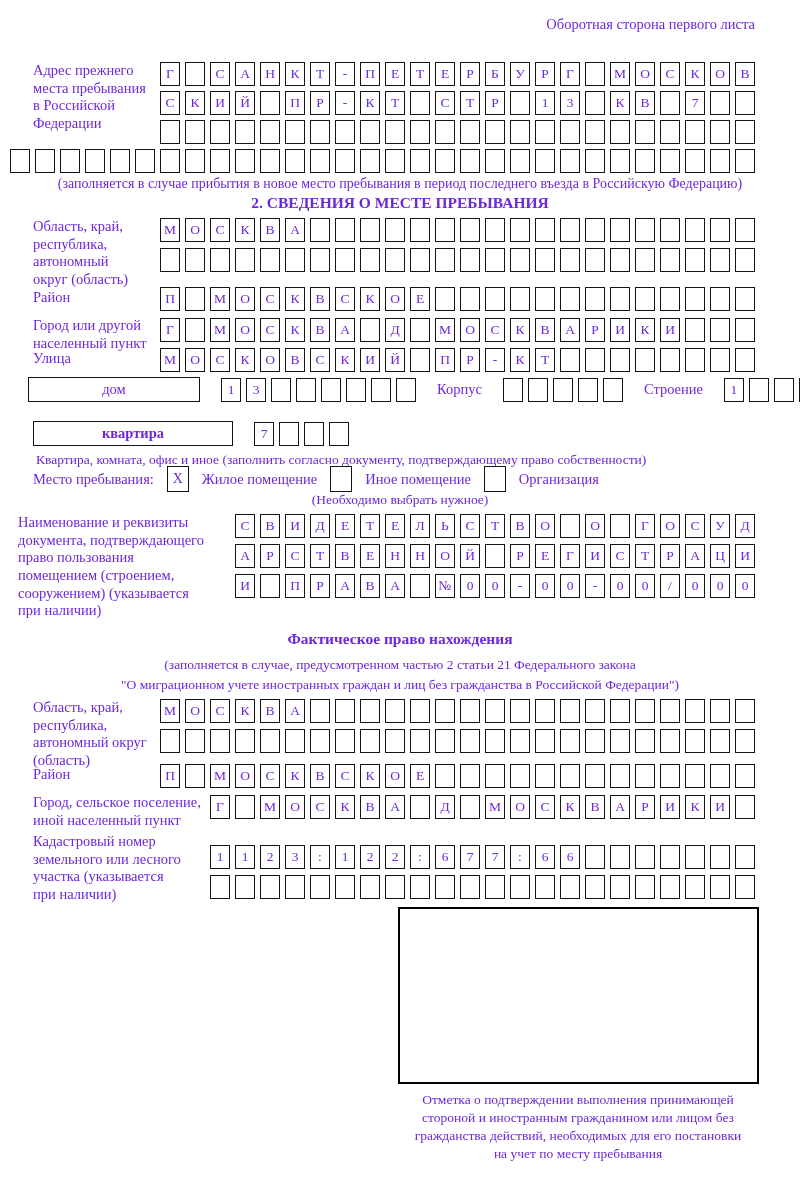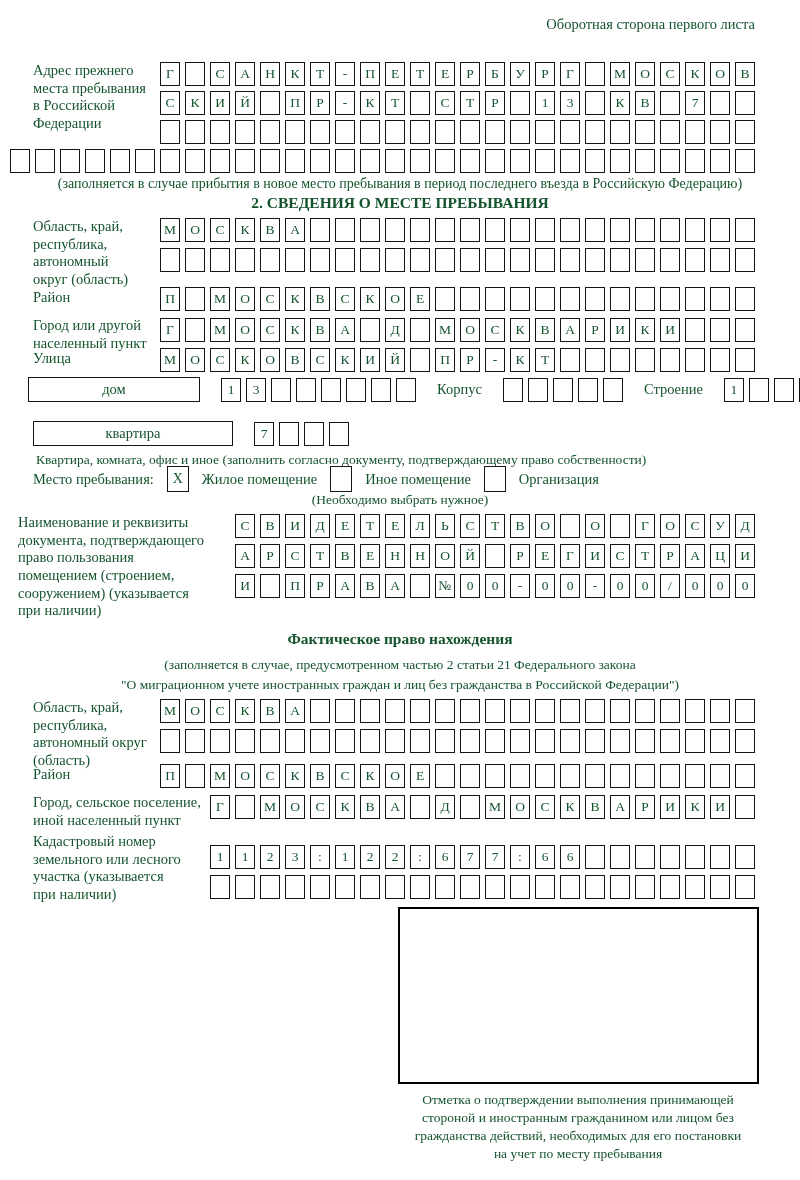--- a/index.html
+++ b/index.html
@@ -1,17 +1,17 @@
 <!DOCTYPE html>
 <html><head>
 <meta charset="utf-8">
 <style>
   html,body { margin:0; padding:0; background:#fff; }
   .page {
-    position:relative; width:800px; height:1180px; background:#fff; color:#14532d;
+    position:relative; width:800px; height:1180px; background:#fff; color:#6d28d9;
     font-family:"Liberation Serif", serif; overflow:hidden;border-radius:28px;
   }
   .abs { position:absolute; }
   .flabel { font-size:14.5px; line-height:1.22; white-space:pre-line; }
   .caption { font-size:14px; }
   .caption-sm { font-size:13.5px; }
   .title { font-weight:bold; font-size:15.5px; text-align:center; }
   .cells { display:flex; gap:5px; justify-content:flex-end; }
   .cells-left { display:flex; gap:5px; }
   .stack { display:flex; flex-direction:column; gap:6px; align-items:flex-end; }
@@ -365,21 +365,21 @@
     <span class="flabel">Строение</span>
     <div class="cells-left">
         <span class="cell">1</span>
         <span class="cell"></span>
         <span class="cell"></span>
         <span class="cell"></span>
       </div>
   </div>
 
   <div id="apt-row" class="abs inline-row">
-    <div class="wide-box" style="width:200px;">квартира</div>
+    <div class="wide-box" style="width:200px;font-weight:bold;">квартира</div>
     <div class="cells-left">
         <span class="cell">7</span>
         <span class="cell"></span>
         <span class="cell"></span>
         <span class="cell"></span>
       </div>
   </div>
   <div id="apt-note" class="abs caption-sm">Квартира, комната, офис и иное (заполнить согласно документу, подтверждающему право собственности)</div>
 
   <div id="stay-row" class="abs stay-row">

